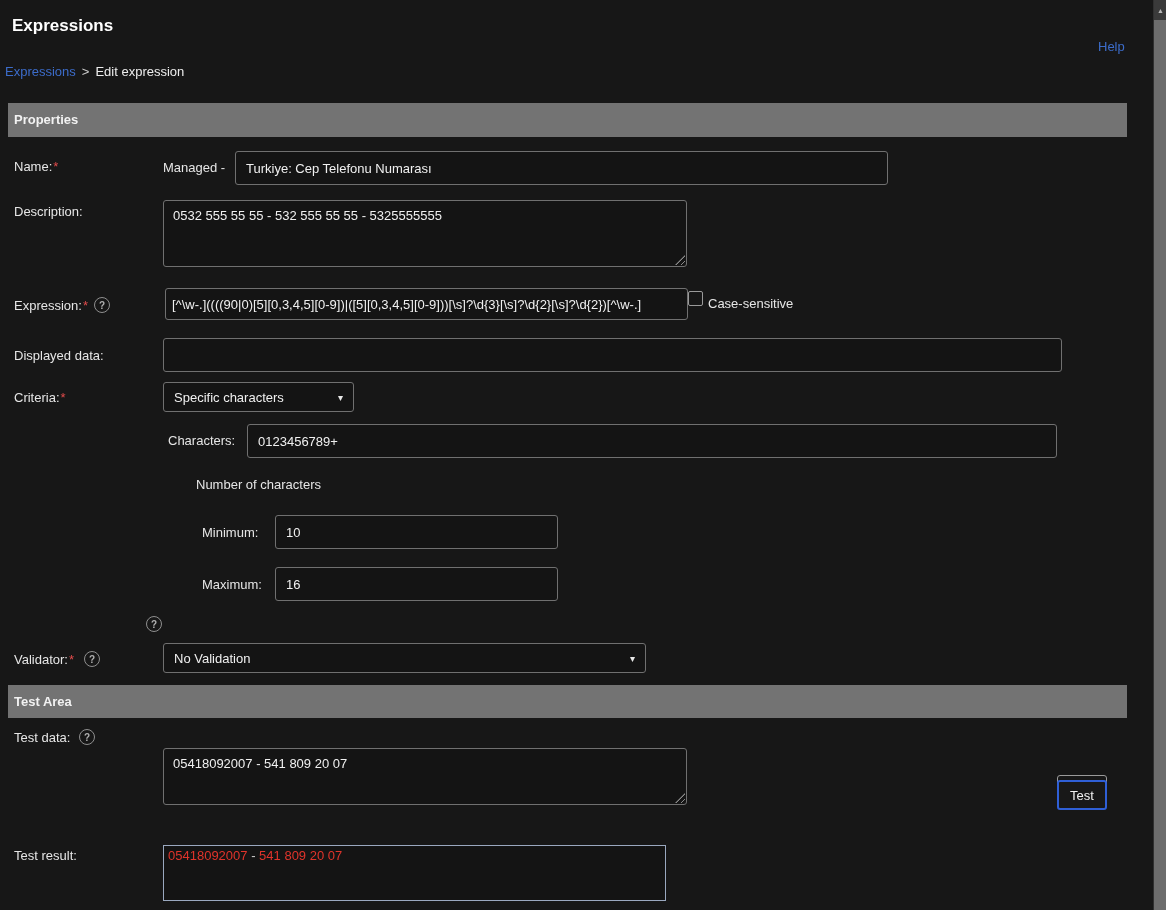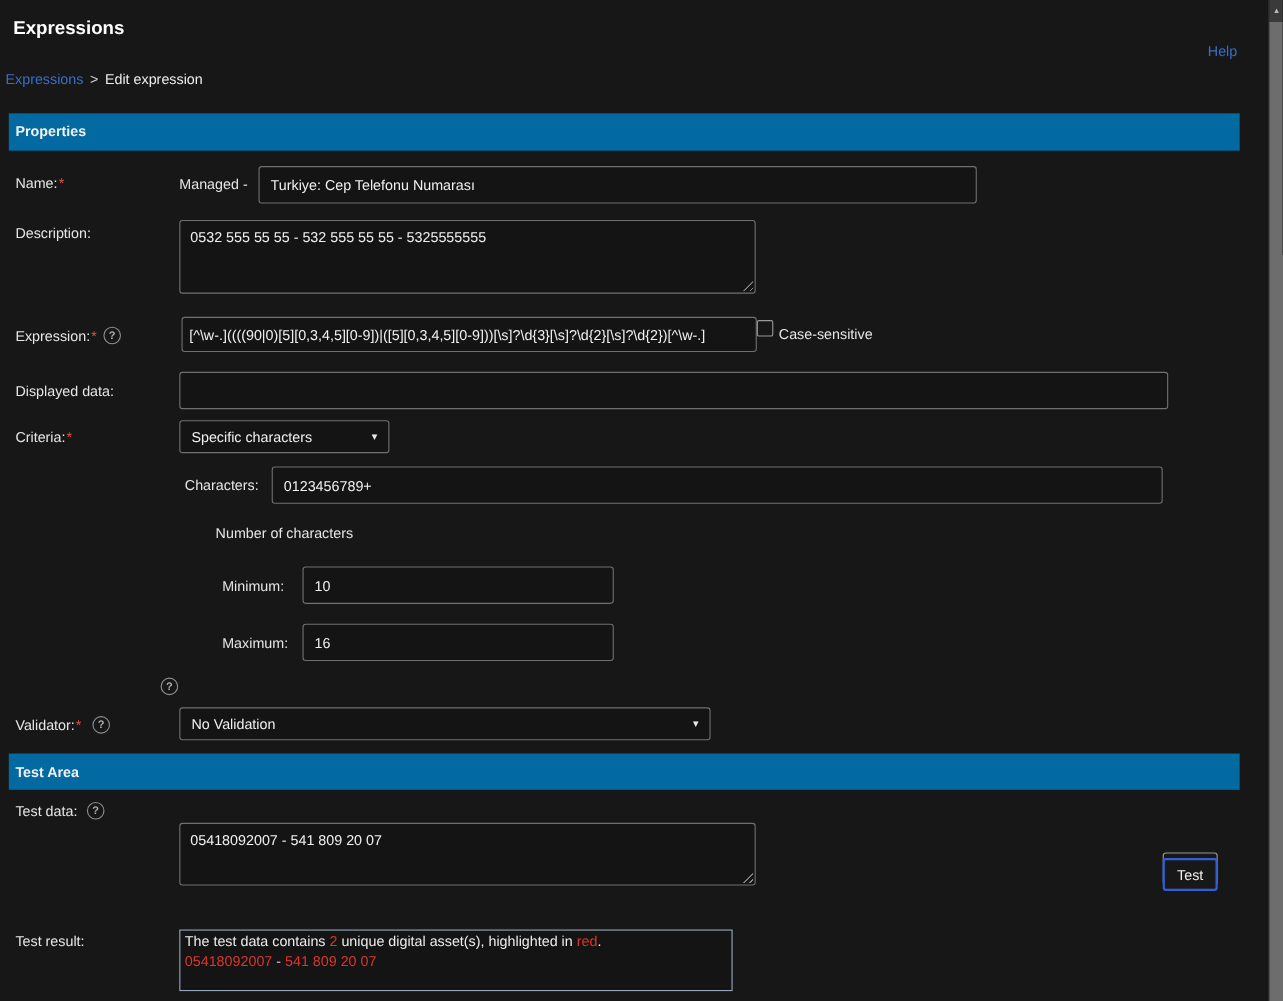--- a/index.html
+++ b/index.html
@@ -11,21 +11,21 @@
     font-size:13px;
     position:relative;
     overflow:hidden;
   }
   .abs { position:absolute; }
   .page-title { font-size:17px; font-weight:bold; color:#fff; }
   .link { color:#3c6cca; text-decoration:none; cursor:pointer; }
   .crumb-current { color:#ededed; }
   .crumb-sep { color:#cfcfcf; margin:0 6px; }
   .band {
-    background:#0369a1;
+    background:#737373;
     height:34px; line-height:34px;
     font-weight:bold; color:#f2f2f2;
     padding-left:6px; font-size:13px;
   }
   .lbl { color:#e6e6e6; white-space:nowrap; }
   .req { color:#e14b4b; margin-left:1px; }
   input[type=text], textarea, .selectbox {
     background:#141414;
     border:1px solid #707070;
     border-radius:3px;
@@ -144,23 +144,20 @@
   <textarea style="width: 524px; height: 57px;">05418092007 - 541 809 20 07</textarea>
   <span class="grip"></span>
 </div>
 
 <button class="abs btn" style="left:1057px; top:727px;margin-top:48px;">Clear</button>
 <button class="abs btn btn-primary" style="left:1057px; top:780px;">Test</button>
 
 <div class="abs lbl" style="left:14px; top:848px;">Test result:</div>
 <div class="abs result-box" style="left:163px; top:845px; width:503px; height:56px;">
   <div>
-    <span>The test data contains </span><span class="red">2</span><span> unique digital asset(s), highlighted in </span><span class="red">red</span><span>.</span>
-  </div>
-  <div>
     <span class="red">05418092007</span><span style="color:#cfcfcf;"> - </span><span class="red">541 809 20 07</span>
   </div>
 </div>
 
 <div class="abs scrollbar">
   <div class="scroll-btn">▲</div>
   <div class="scroll-thumb"></div>
 </div>
 
 </body></html>

